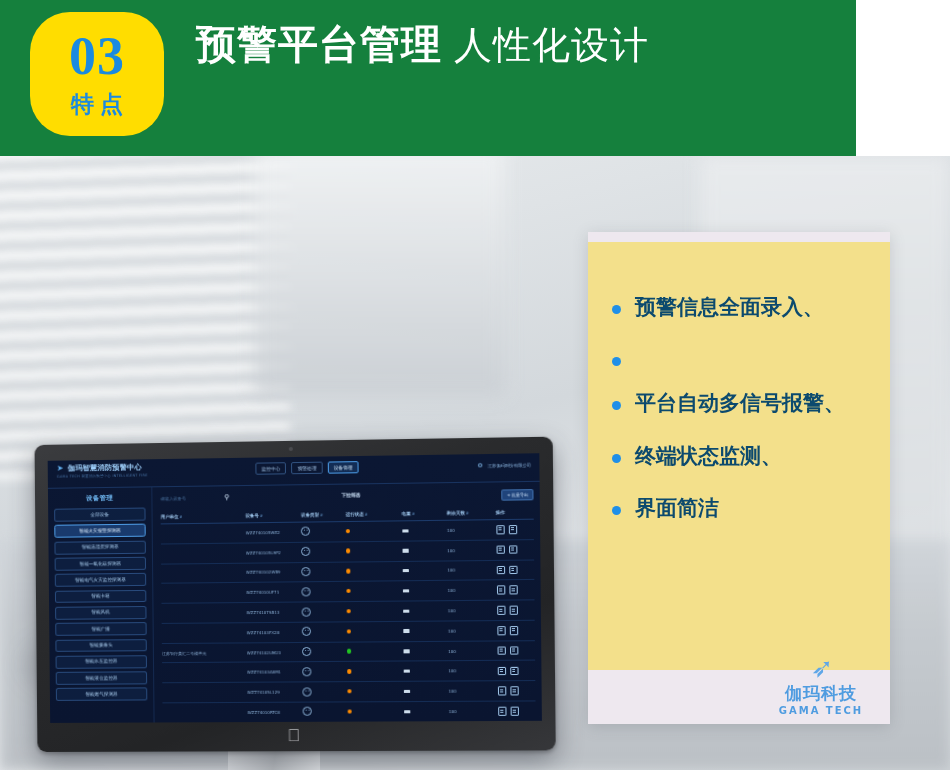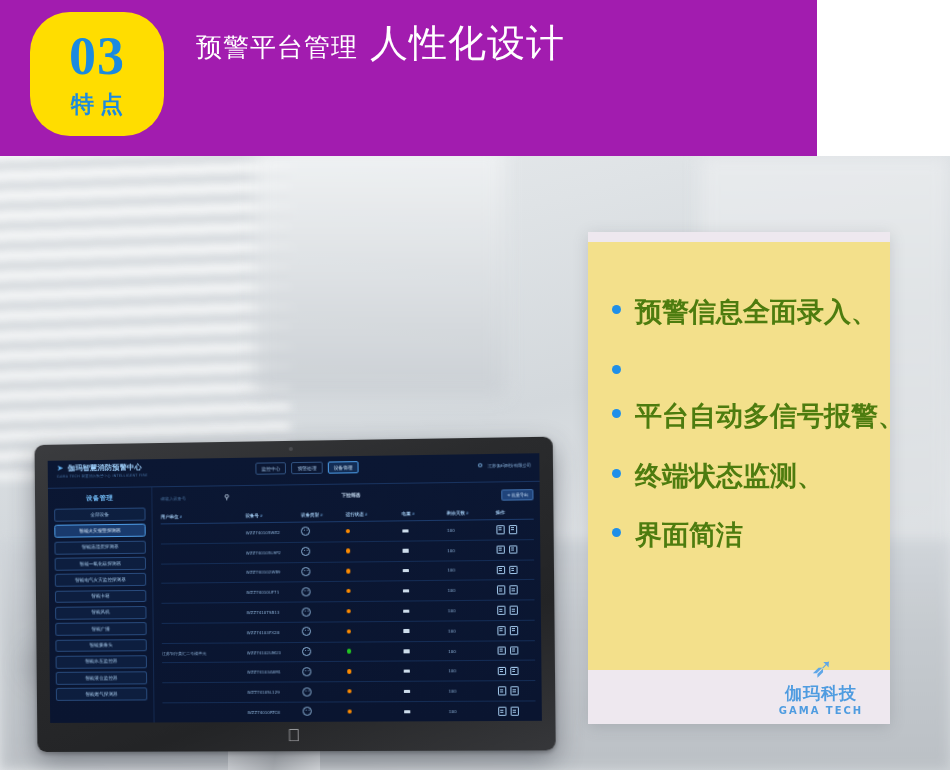--- a/index.html
+++ b/index.html
@@ -1,35 +1,35 @@
 <!DOCTYPE html>
 <html><head>
 <meta charset="utf-8">
 <style>
   html,body{margin:0;padding:0;background:#fff;}
   body{width:950px;height:770px;overflow:hidden;
        font-family:"Liberation Sans","DejaVu Sans",sans-serif;}
   .page{position:relative;width:950px;height:770px;overflow:hidden;}
 
   
-  .banner{position:absolute;left:0;top:0;width:776px;height:156px;
-          background:#a21caf;overflow:hidden;padding-left:41px;}
+  .banner{position:absolute;left:0;top:0;width:856px;height:156px;
+          background:#15803d;overflow:hidden;}
   .badge{position:absolute;left:30px;top:12px;width:134px;height:124px;
          background:#ffdd00;border-radius:40px;
          display:flex;flex-direction:column;align-items:center;
          justify-content:center;}
   .badge-num{font-family:"Liberation Serif","DejaVu Serif",serif;
              font-weight:bold;font-size:54px;color:#1b8ae0;
              line-height:1;letter-spacing:1px;}
   .badge-label{font-size:23px;color:#1b8ae0;font-weight:bold;
                letter-spacing:6px;margin-top:6px;margin-left:6px;
                font-family:"DejaVu Sans",sans-serif;}
   .banner-title{position:absolute;left:196px;top:24px;
                 white-space:nowrap;color:#fff;line-height:1;}
-  .banner-title .t1{font-size:26px;font-weight:normal;
+  .banner-title .t1{font-size:40px;font-weight:bold;
                     font-family:"DejaVu Sans",sans-serif;
                     letter-spacing:1px;}
   .banner-title .t2{font-size:38px;font-weight:normal;
                     font-family:"DejaVu Sans",sans-serif;
                     margin-left:12px;letter-spacing:1px;}
   .banner-sub{position:absolute;left:200px;top:102px;color:#fff;
               font-size:21px;font-family:"DejaVu Sans",sans-serif;
               letter-spacing:0.5px;white-space:nowrap;}
 
   
@@ -164,22 +164,22 @@
 
   
   .card{position:absolute;left:588px;top:232px;width:302px;height:492px;
         background:#eee8ef;box-shadow:0 3px 14px rgba(90,95,105,.22);}
   .card-yellow{position:absolute;left:0;top:10px;width:302px;height:428px;
                background:#f3e08b;}
   .feat-list{position:absolute;left:24px;top:54px;width:270px;}
   .feat{display:flex;align-items:flex-start;margin-bottom:26px;}
   .feat-dot{width:9px;height:9px;border-radius:50%;background:#1f8fe8;
             margin-top:9px;margin-right:14px;flex:0 0 auto;}
-  .feat-txt{font-size:27px;color:#4d7c0f;font-weight:bold;line-height:1.25;
-            font-family:Liberation Serif, serif;white-space:nowrap;}
+  .feat-txt{font-size:21px;color:#0c4a6e;font-weight:bold;line-height:1.25;
+            font-family:Liberation Mono, monospace;white-space:nowrap;}
   .brand{position:absolute;right:16px;bottom:8px;width:106px;
          text-align:center;}
   .brand-bird{font-size:27px;line-height:28px;color:#5fa7e8;
               letter-spacing:-2px;}
   .brand-cn{font-size:17px;color:#4f9ce0;font-weight:bold;letter-spacing:1px;
             font-family:"DejaVu Sans",sans-serif;}
   .brand-en{font-size:10px;color:#4f9ce0;font-weight:bold;letter-spacing:2px;
             font-family:"DejaVu Sans",sans-serif;}
 </style>
 </head>

